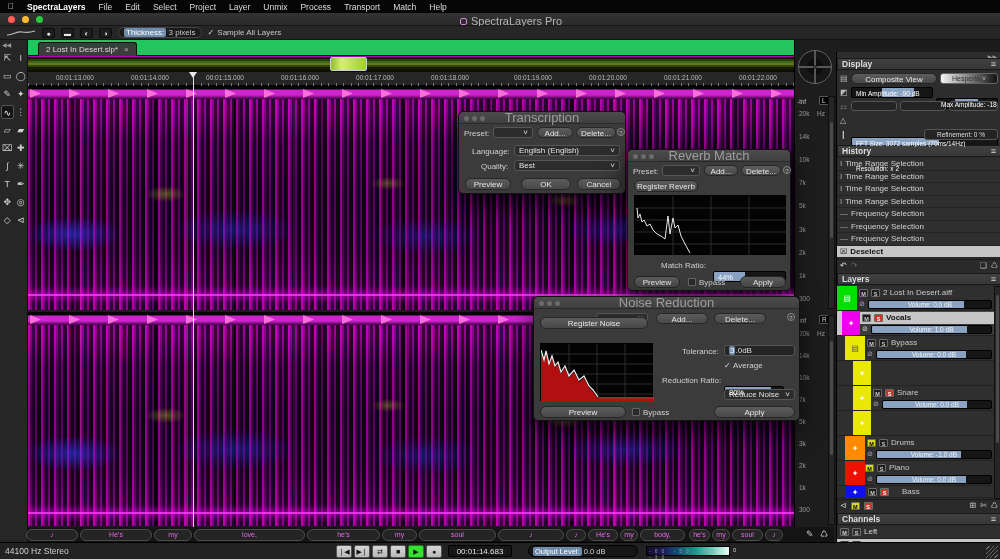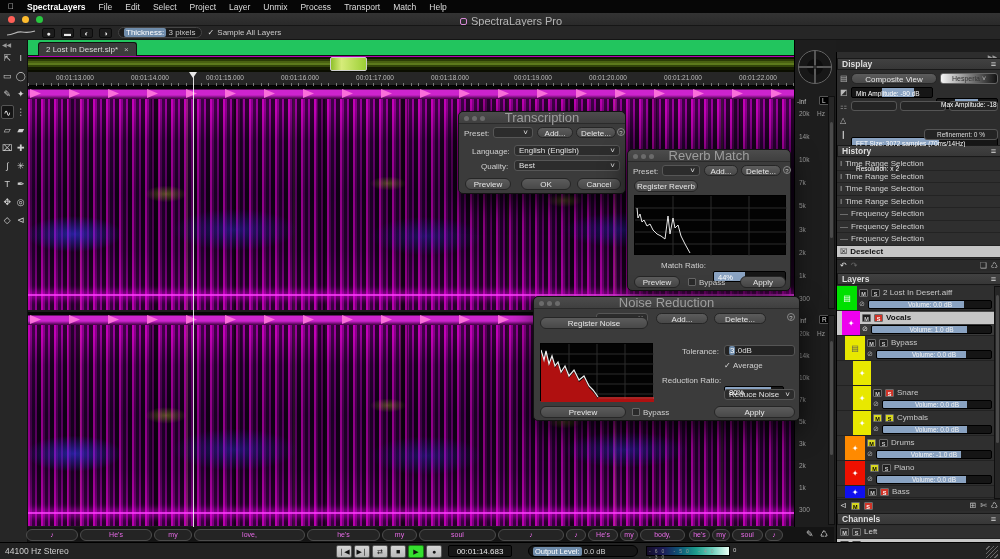--- a/index.html
+++ b/index.html
@@ -443,83 +443,69 @@
                 <div class="txt">Volume: 0.0 dB</div>
               </div>
           </div>
         </div>
       </div>
 
       <div class="flex" style="height:25px;border-bottom:1px solid #222;background:#2f2f2f;padding-left:16px">
         <div class="swatch" style="width: 18px; background-color: rgb(232, 232, 0);">
             <span>✦</span>
           </div>
+      </div>
+
+      <div class="flex" style="height:25px;border-bottom:1px solid #222;background:#2f2f2f;padding-left:8px">
+        <div class="swatch" style="background-color: rgb(255, 138, 0);">
+            <span>✦</span>
+          </div>
         <div style="flex:1">
           <div class="flex" style="height:12px;gap:3px;padding:0 2px">
             <span class="msbtn" style="background-color: rgb(216, 216, 32); color: rgb(0, 0, 0);">M</span>
-            <span class="msbtn" style="background-color: rgb(216, 216, 32); color: rgb(0, 0, 0);">S</span>
-            <span>Cymbals</span>
+            <span class="msbtn" style="background-color: rgb(30, 30, 30); color: rgb(207, 207, 207);">S</span>
+            <span>Drums</span>
+          </div>
+          <div class="flex" style="height:11px;gap:3px;padding:0 2px">
+            <span style="font-size:7px;color:#aaa">⊘</span>
+            <div class="vslider">
+                <div class="fill" style="width: 74%;"></div>
+                <div class="txt">Volume: -1.0 dB</div>
+              </div>
+          </div>
+        </div>
+      </div>
+
+      <div class="flex" style="height:25px;border-bottom:1px solid #222;background:#2f2f2f;padding-left:8px">
+        <div class="swatch" style="background-color: rgb(238, 16, 0);">
+            <span>✦</span>
+          </div>
+        <div style="flex:1">
+          <div class="flex" style="height:12px;gap:3px;padding:0 0">
+            <span class="msbtn" style="background-color: rgb(216, 216, 32); color: rgb(0, 0, 0);">M</span>
+            <span class="msbtn" style="background-color: rgb(30, 30, 30); color: rgb(207, 207, 207);">S</span>
+            <span>Piano</span>
           </div>
           <div class="flex" style="height:11px;gap:3px;padding:0 2px">
             <span style="font-size:7px;color:#aaa">⊘</span>
             <div class="vslider">
                 <div class="fill" style="width: 78%;"></div>
                 <div class="txt">Volume: 0.0 dB</div>
               </div>
           </div>
         </div>
       </div>
 
-      <div class="flex" style="height:25px;border-bottom:1px solid #222;background:#2f2f2f;padding-left:8px">
-        <div class="swatch" style="background-color: rgb(255, 138, 0);">
-            <span>✦</span>
-          </div>
-        <div style="flex:1">
-          <div class="flex" style="height:12px;gap:3px;padding:0 2px">
-            <span class="msbtn" style="background-color: rgb(216, 216, 32); color: rgb(0, 0, 0);">M</span>
-            <span class="msbtn" style="background-color: rgb(30, 30, 30); color: rgb(207, 207, 207);">S</span>
-            <span>Drums</span>
-          </div>
-          <div class="flex" style="height:11px;gap:3px;padding:0 2px">
-            <span style="font-size:7px;color:#aaa">⊘</span>
-            <div class="vslider">
-                <div class="fill" style="width: 74%;"></div>
-                <div class="txt">Volume: -1.0 dB</div>
-              </div>
-          </div>
-        </div>
-      </div>
-
-      <div class="flex" style="height:25px;border-bottom:1px solid #222;background:#2f2f2f;padding-left:8px">
-        <div class="swatch" style="background-color: rgb(238, 16, 0);">
-            <span>✦</span>
-          </div>
-        <div style="flex:1">
-          <div class="flex" style="height:12px;gap:3px;padding:0 5px">
-            <span class="msbtn" style="background-color: rgb(216, 216, 32); color: rgb(0, 0, 0);">M</span>
-            <span class="msbtn" style="background-color: rgb(30, 30, 30); color: rgb(207, 207, 207);">S</span>
-            <span>Piano</span>
-          </div>
-          <div class="flex" style="height:11px;gap:3px;padding:0 2px">
-            <span style="font-size:7px;color:#aaa">⊘</span>
-            <div class="vslider">
-                <div class="fill" style="width: 78%;"></div>
-                <div class="txt">Volume: 0.0 dB</div>
-              </div>
-          </div>
-        </div>
-      </div>
-
       <div class="flex" style="height:12px;border-bottom:1px solid #222;background:#2f2f2f;padding-left:8px">
         <div class="swatch" style="height: 12px; background-color: rgb(16, 16, 238);">
             <span>✦</span>
           </div>
         <span class="msbtn" style="margin-left: 3px; background-color: rgb(30, 30, 30); color: rgb(207, 207, 207);">M</span>
         <span class="msbtn" style="margin-left: 3px; background-color: rgb(208, 52, 40); color: rgb(255, 255, 255);">S</span>
-        <span style="margin-left:3px">Bass</span>
+        <span style="margin-left:13px">Bass</span>
       </div>
     </div>
     <div class="railsb" style="left:157px;top:234px;height:213px">
         <div class="thumb" style="top:4%;height:70%"></div>
       </div>
 
     <div class="footbar abs" style="left:0;top:447px;width:164px">
       <span style="color:#ccc">⊲</span>
       <span class="msbtn" style="background:#d8d820;color:#000">M</span>
       <span class="msbtn" style="background:#d03428;color:#fff">S</span>

